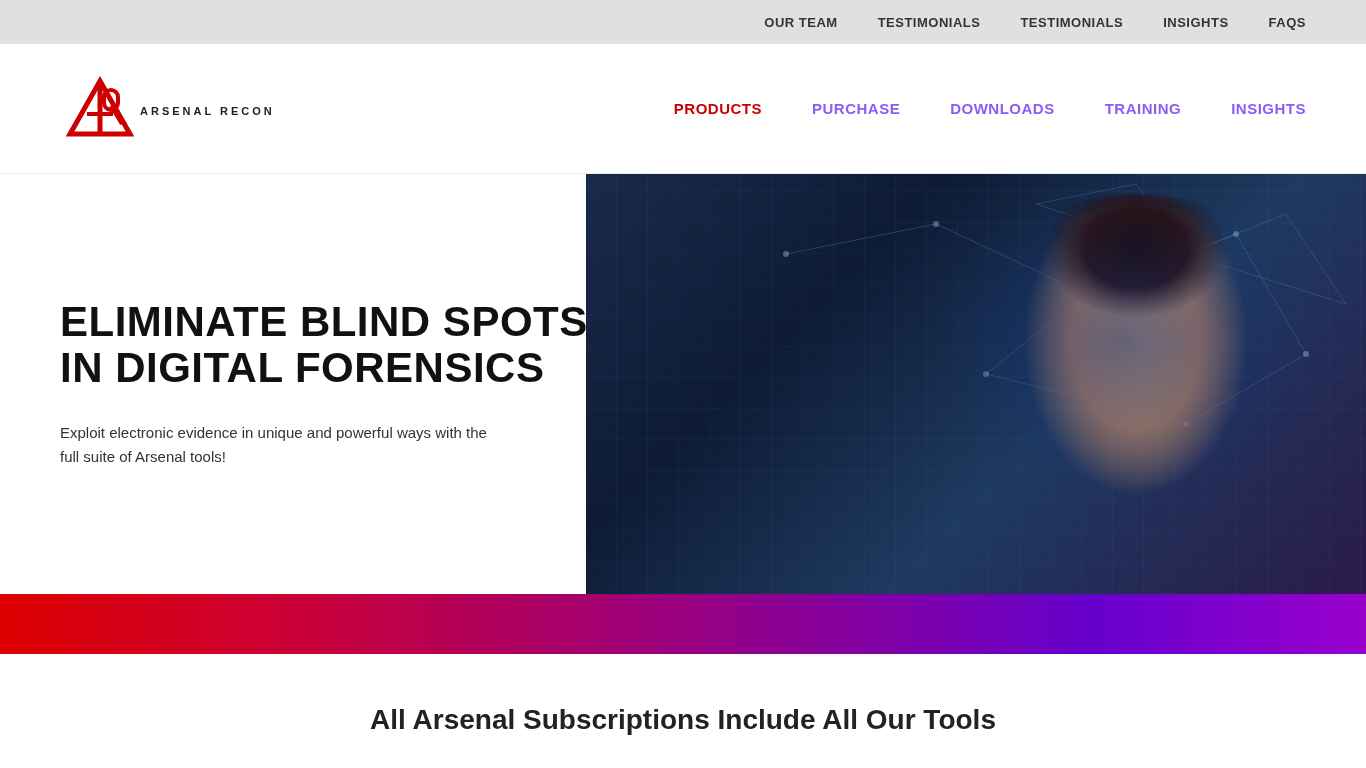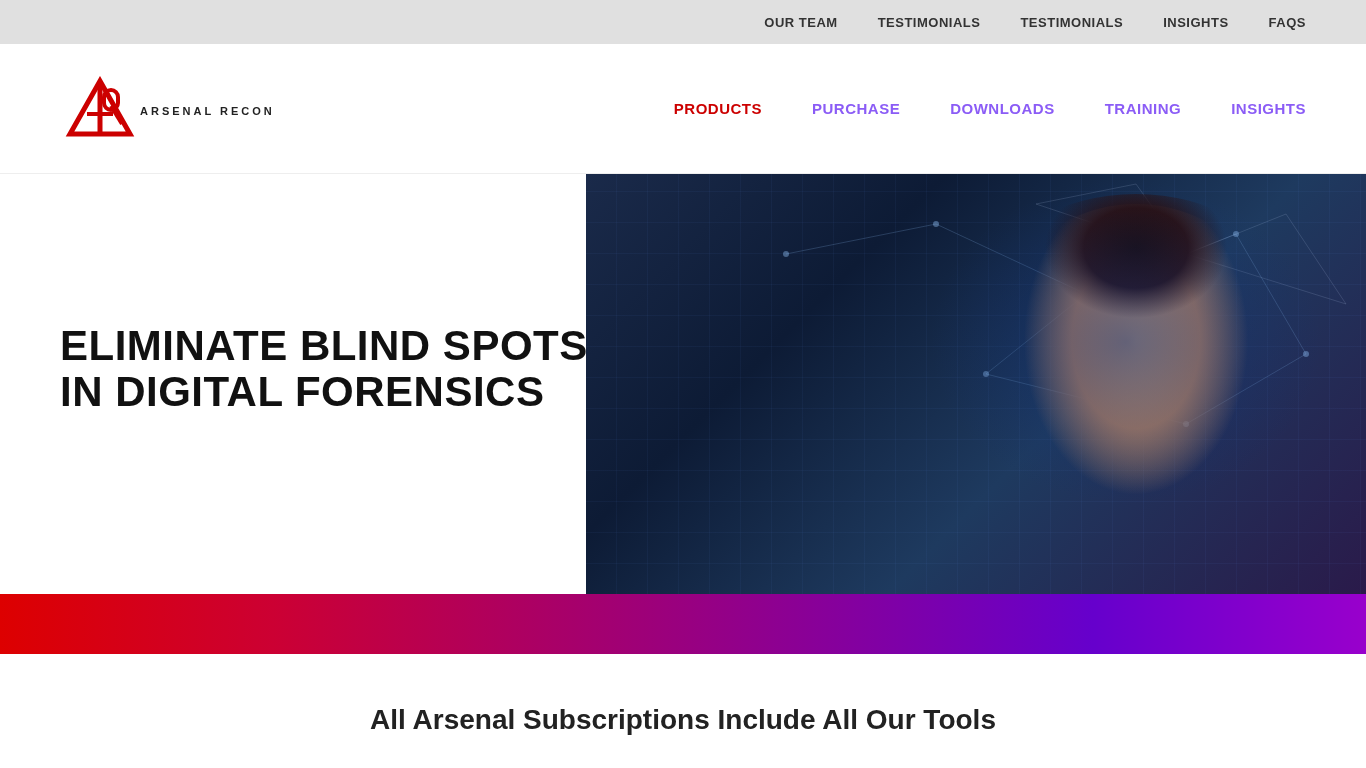--- a/index.html
+++ b/index.html
@@ -210,20 +210,21 @@
       <div style="position:absolute; right:60px; top:30px; width:340px; height:390px; background: radial-gradient(ellipse 160px 220px at 50% 35%, #c8a07a 0%, #b08060 40%, transparent 70%); border-radius: 50% 50% 40% 40%;"></div>
 
       <div style="position:absolute; right:90px; top:20px; width:280px; height:180px; background: radial-gradient(ellipse 130px 100px at 50% 30%, #1a0a0a 0%, #2a1010 40%, transparent 70%); border-radius: 50%;"></div>
 
       <div style="position:absolute; right:0; top:0; width:600px; height:420px; background: radial-gradient(ellipse 300px 250px at 60% 40%, rgba(20,50,120,0.55) 0%, transparent 65%);"></div>
     </div>
   </div>
 
   <div class="hero-content">
     <h1 class="hero-headline">ELIMINATE BLIND SPOTS IN DIGITAL FORENSICS</h1>
+    <p class="hero-sub">Exploit electronic evidence in unique and powerful ways with the full suite of Arsenal tools!</p>
   </div>
 </section>
 
 <div class="gradient-band"></div>
 
 <div class="bottom-section">
   <h2>All Arsenal Subscriptions Include All Our Tools</h2>
 </div>
 
 </body></html>

